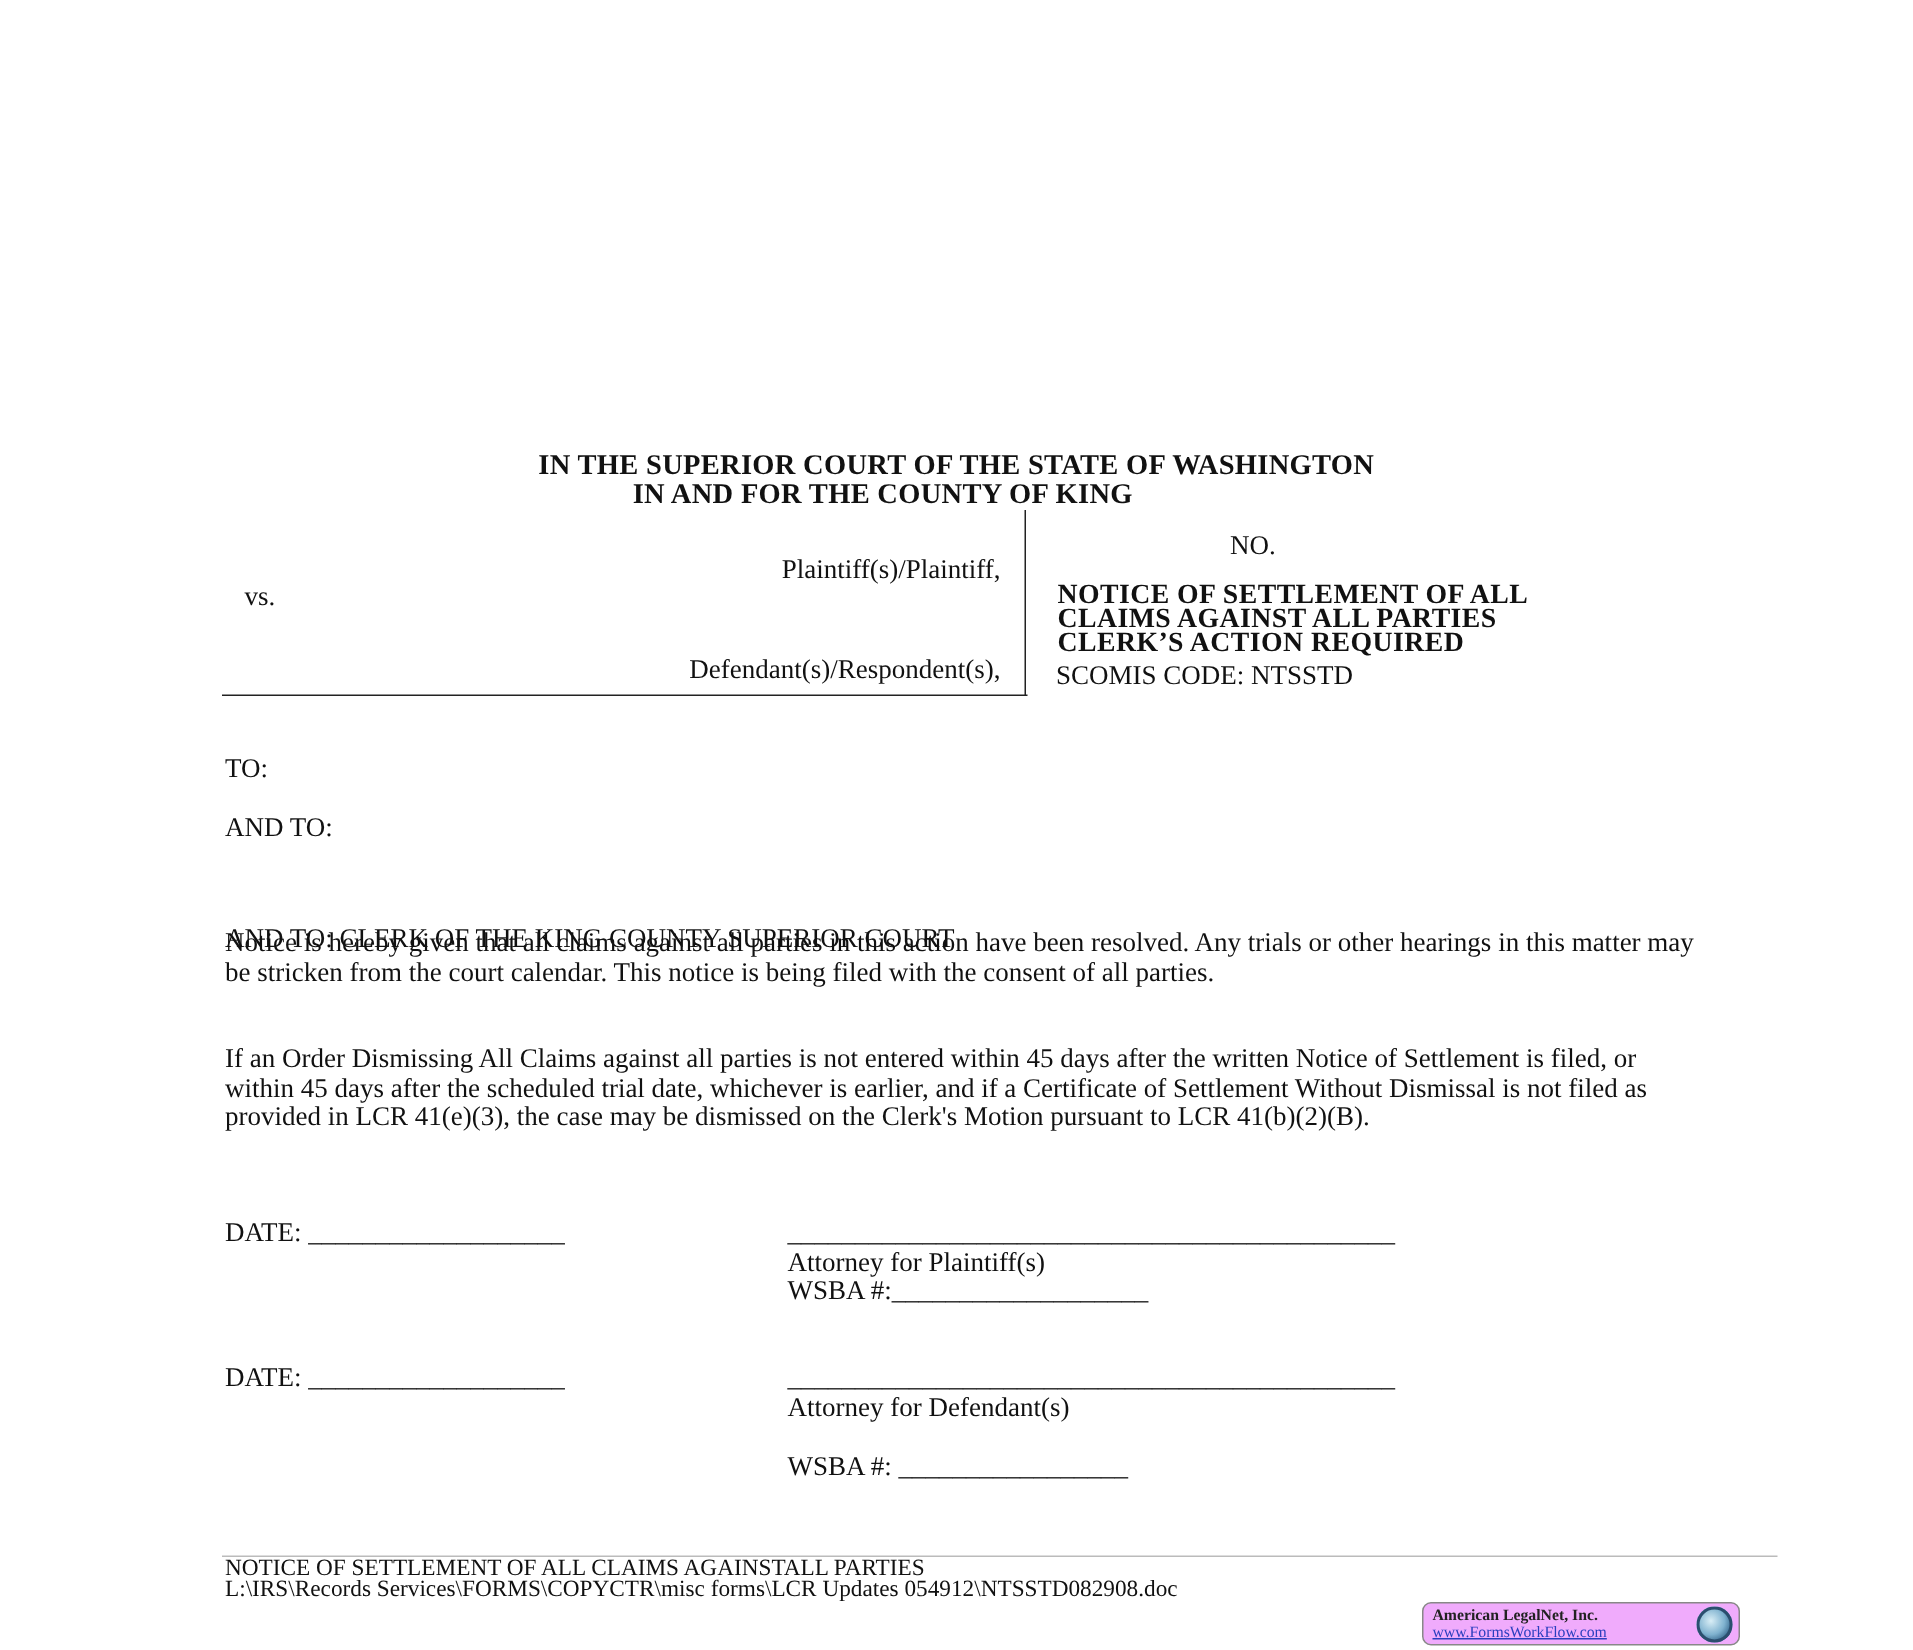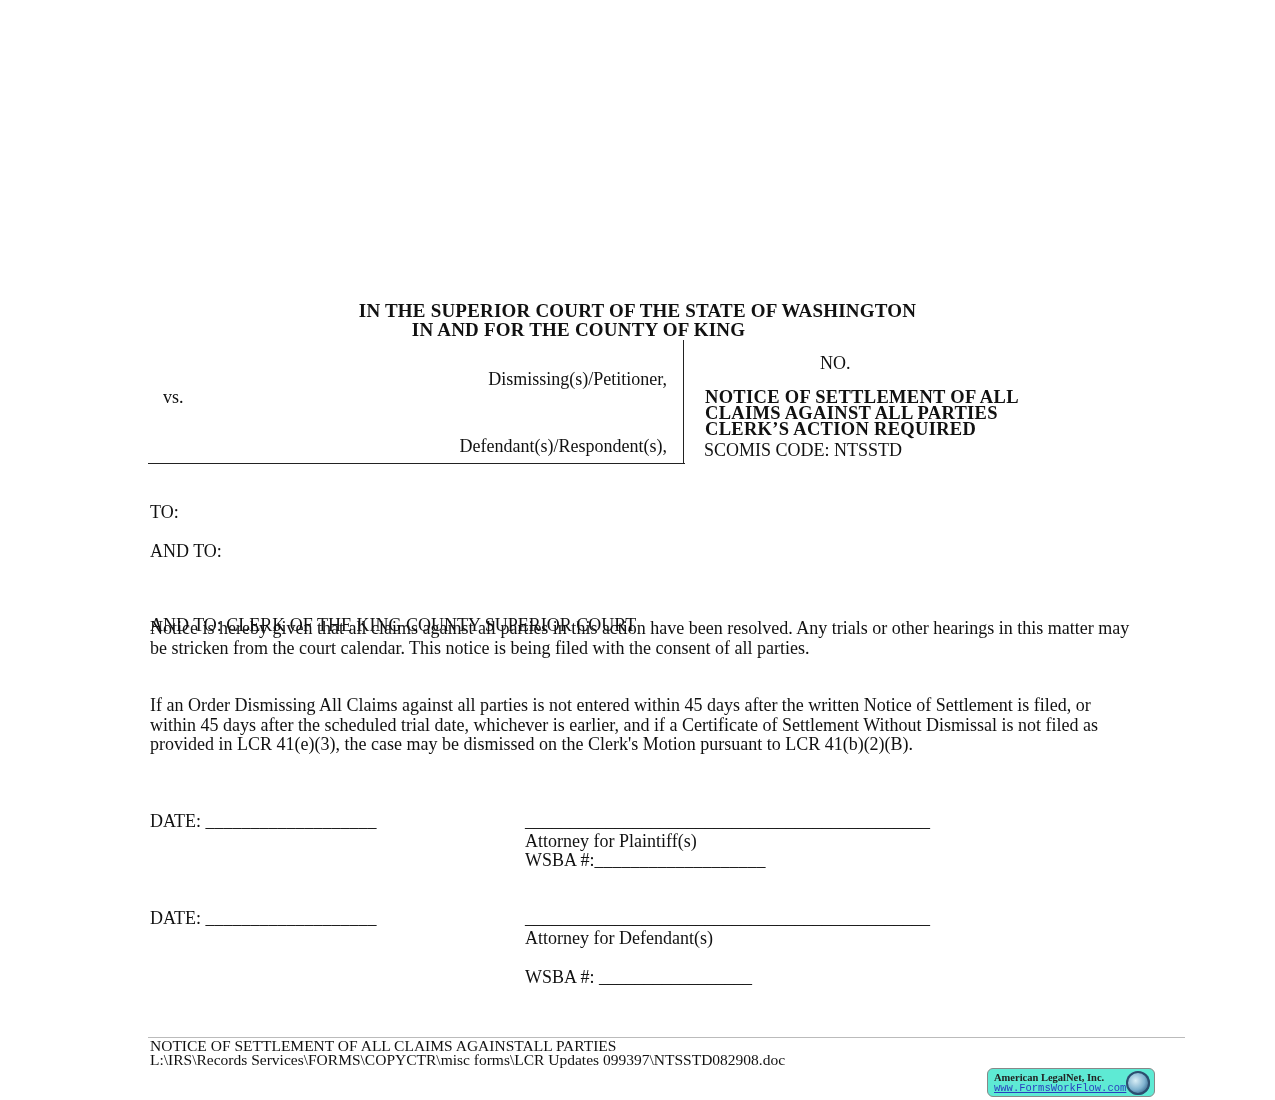--- a/index.html
+++ b/index.html
@@ -3,21 +3,21 @@
   <meta charset="utf-8">
   <style>
     html, body { margin: 0; padding: 0; }
     body {
       width: 1275px; height: 1100px; background: #ffffff; position: relative;
       font-family: "Liberation Serif", "DejaVu Serif", serif; color: #111111;
       overflow: hidden;
     }
     .abs { position: absolute; white-space: nowrap; }
     .court-title {
-      position: absolute; left: 0; width: 1157px; text-align: center;
+      position: absolute; left: 10px; width: 1157px; text-align: center;
       font-weight: bold; font-size: 19px; line-height: 19px; letter-spacing: 0.2px;
     }
     .court-title.l1 { top: 301px; left: 0; width: 1275px; padding-right: 4px; }
     .court-title.l2 { top: 320px; }
     .caption-bottom-line {
       position: absolute; left: 148px; top: 463px; width: 537px; height: 0;
       border-top: 1.5px solid #222;
     }
     .caption-vert-line {
       position: absolute; left: 683px; top: 340px; width: 0; height: 124px;
@@ -30,48 +30,48 @@
       font-family: "Liberation Serif", serif; font-size: 18px; line-height: 19.5px;
       white-space: normal;
     }
     .body-text p { margin: 0; }
     .footer-rule {
       position: absolute; left: 148px; top: 1037px; width: 1037px; height: 0;
       border-top: 1px solid #bbbbbb;
     }
     .footer-text { font-size: 15.5px; line-height: 14.5px; }
     .badge {
-      position: absolute; left: 987px; top: 1068px; width: 168px; height: 29px;
-      border: 1px solid #888; border-radius: 6px; background: #5eead4; box-sizing: border-box;
+      position: absolute; left: 948px; top: 1068px; width: 212px; height: 29px;
+      border: 1px solid #888; border-radius: 6px; background: #f0abfc; box-sizing: border-box;
     }
     .badge-name {
       position: absolute; left: 6px; top: 3px; font-family: "Liberation Serif", serif;
       font-weight: bold; font-size: 10.5px; line-height: 11px; color: #222;
     }
     .badge-url {
-      position: absolute; left: 6px; top: 14px; font-family: Liberation Mono, monospace;
+      position: absolute; left: 6px; top: 14px; font-family: Liberation Serif, serif;
       font-size: 10.5px; line-height: 11px; color: #2a3fbf; text-decoration: underline;
     }
     .badge-logo {
       position: absolute; right: 4px; top: 2px; width: 24px; height: 24px; border-radius: 50%;
       background: radial-gradient(circle at 40% 40%, #d9eef6 0%, #7fb2cf 45%, #2e5f86 75%, #1b3a55 100%);
       box-shadow: inset 0 0 0 2px #2b4e6e;
     }
   </style>
 </head>
 <body>
 
 <div class="court-title l1">IN THE SUPERIOR COURT OF THE STATE OF WASHINGTON</div>
 <div class="court-title l2">IN AND FOR THE COUNTY OF KING</div>
 
 <div>
   <div class="caption-vert-line"></div>
   <div class="caption-bottom-line"></div>
 
-  <div class="abs serif-18" style="right:608px; top:370px;">Dismissing(s)/Petitioner,</div>
+  <div class="abs serif-18" style="right:608px; top:370px;">Plaintiff(s)/Plaintiff,</div>
   <div class="abs serif-18" style="left:163px; top:388px;">vs.</div>
   <div class="abs serif-18" style="right:608px; top:437px;">Defendant(s)/Respondent(s),</div>
 
   <div class="abs serif-18" style="left:772px; top:354px;margin-left:48px;">NO.</div>
 
   <div class="abs bold-title" style="left:705px; top:389px;">NOTICE OF SETTLEMENT OF ALL</div>
   <div class="abs bold-title" style="left:705px; top:405px;">CLAIMS AGAINST ALL PARTIES</div>
   <div class="abs bold-title" style="left:705px; top:421px;">CLERK’S ACTION REQUIRED</div>
   <div class="abs serif-18" style="left:704px; top:441px;">SCOMIS CODE:  NTSSTD</div>
 </div>
@@ -96,19 +96,19 @@
 
 <div>
   <div class="abs serif-18" style="left:150px; top:909px;">DATE: ___________________</div>
   <div class="abs serif-18" style="left:525px; top:909px;">_____________________________________________</div>
   <div class="abs serif-18" style="left:525px; top:929px;text-align:center;">Attorney for Defendant(s)</div>
   <div class="abs serif-18" style="left:525px; top:968px;">WSBA #: _________________</div>
 </div>
 
 <div class="footer-rule"></div>
 <div class="abs footer-text" style="left:150px; top:1039px;">NOTICE OF SETTLEMENT OF ALL CLAIMS AGAINSTALL PARTIES</div>
-<div class="abs footer-text" style="left:150px; top:1053px;">L:\IRS\Records Services\FORMS\COPYCTR\misc forms\LCR Updates 099397\NTSSTD082908.doc</div>
+<div class="abs footer-text" style="left:150px; top:1053px;">L:\IRS\Records Services\FORMS\COPYCTR\misc forms\LCR Updates 054912\NTSSTD082908.doc</div>
 
 <div class="badge">
   <span class="badge-name">American LegalNet, Inc.</span>
   <span class="badge-url">www.FormsWorkFlow.com</span>
   <span class="badge-logo"></span>
 </div>
 
 </body></html>

